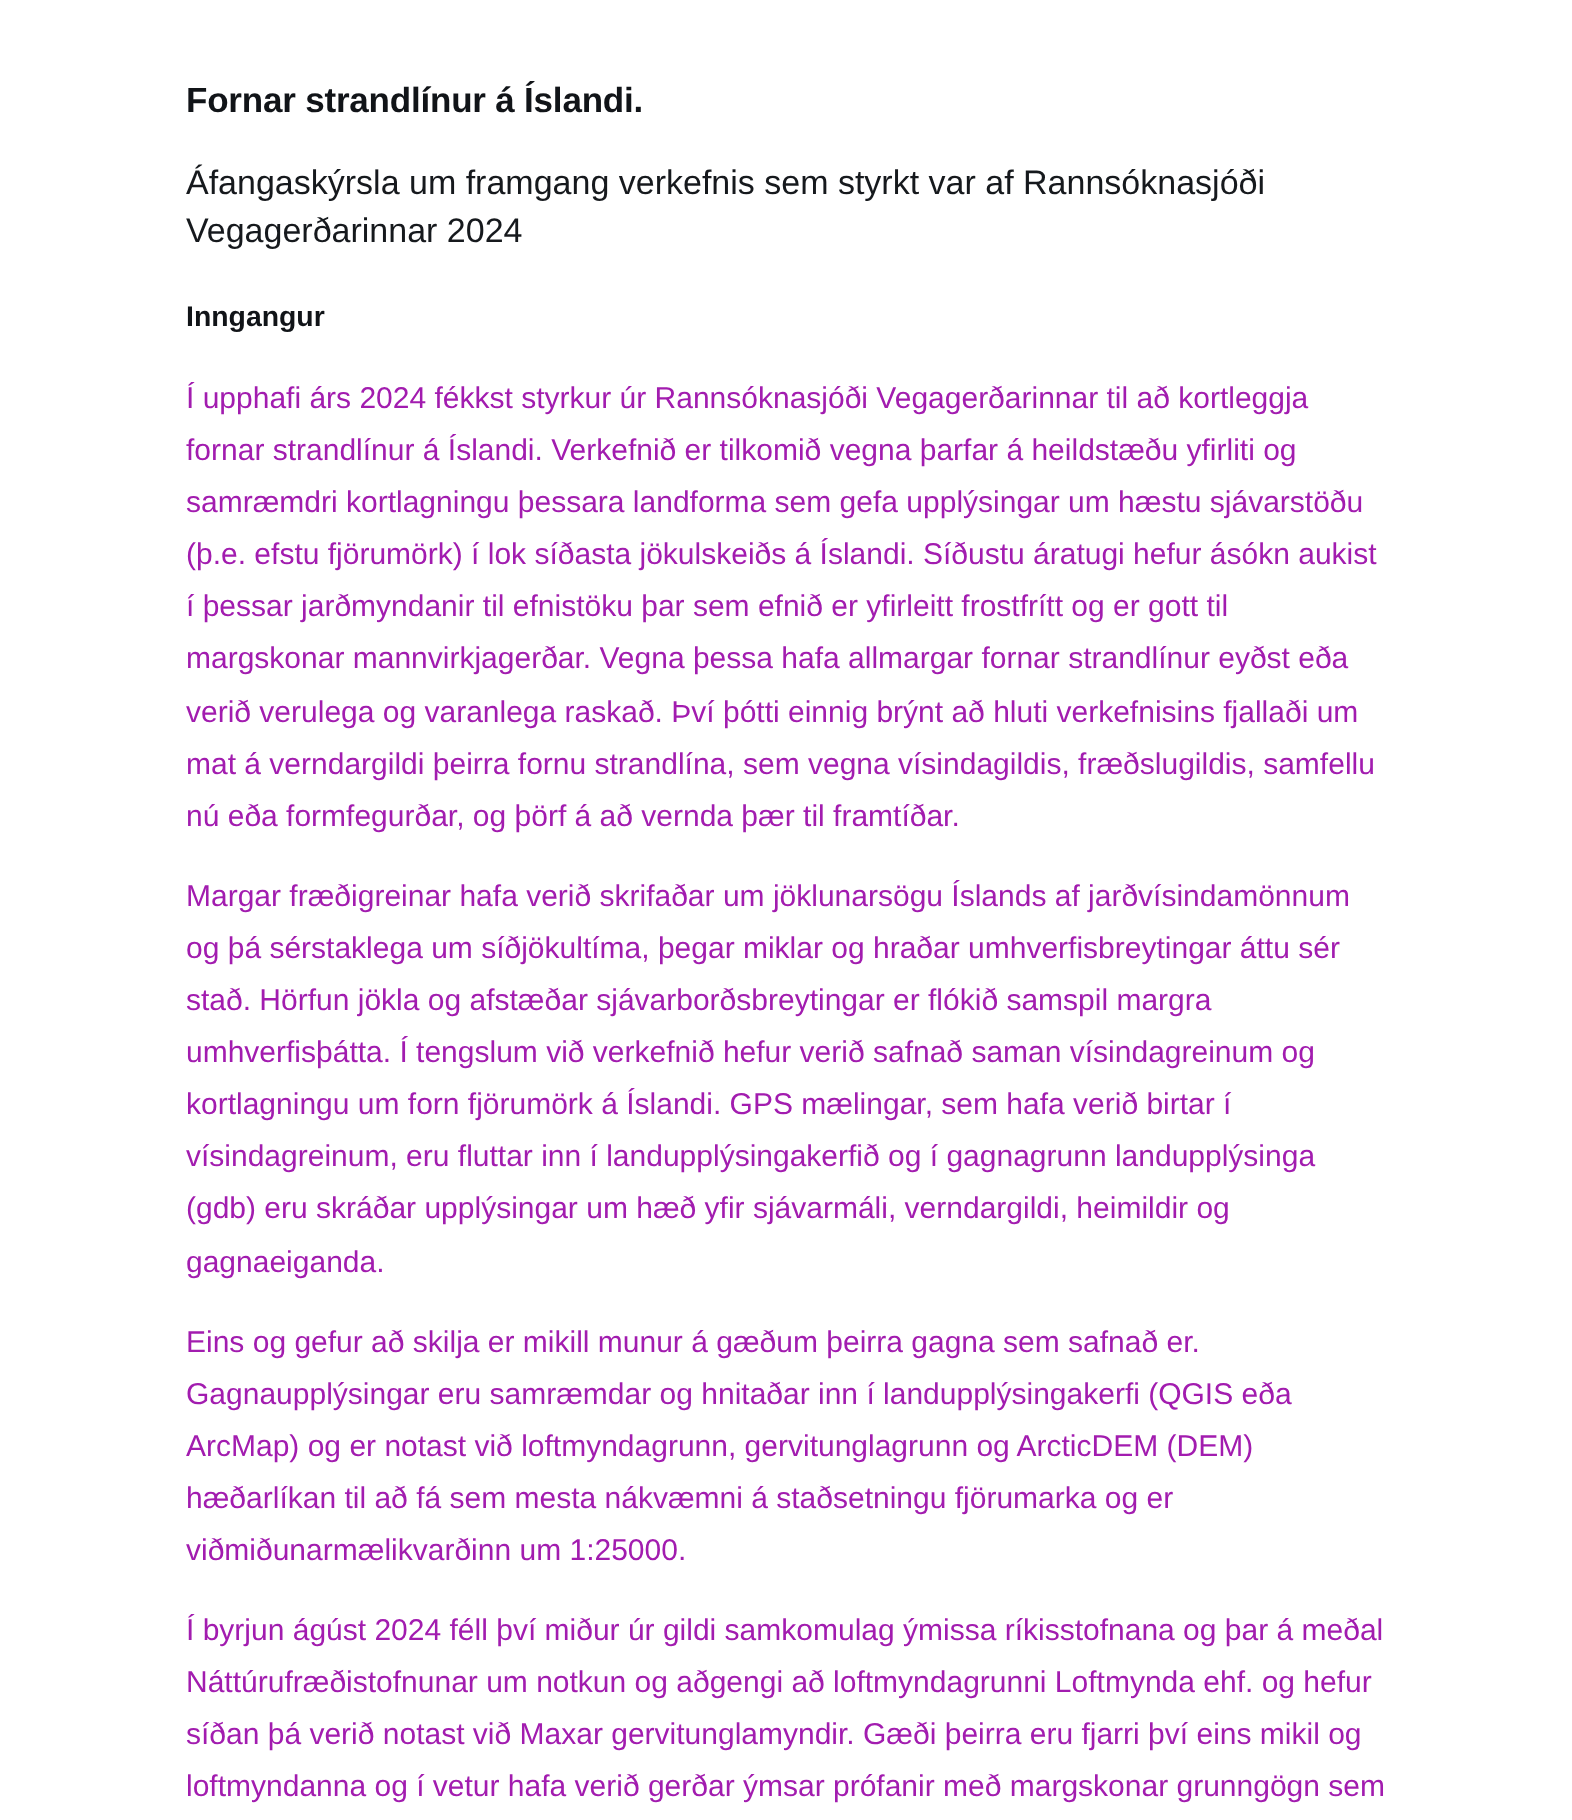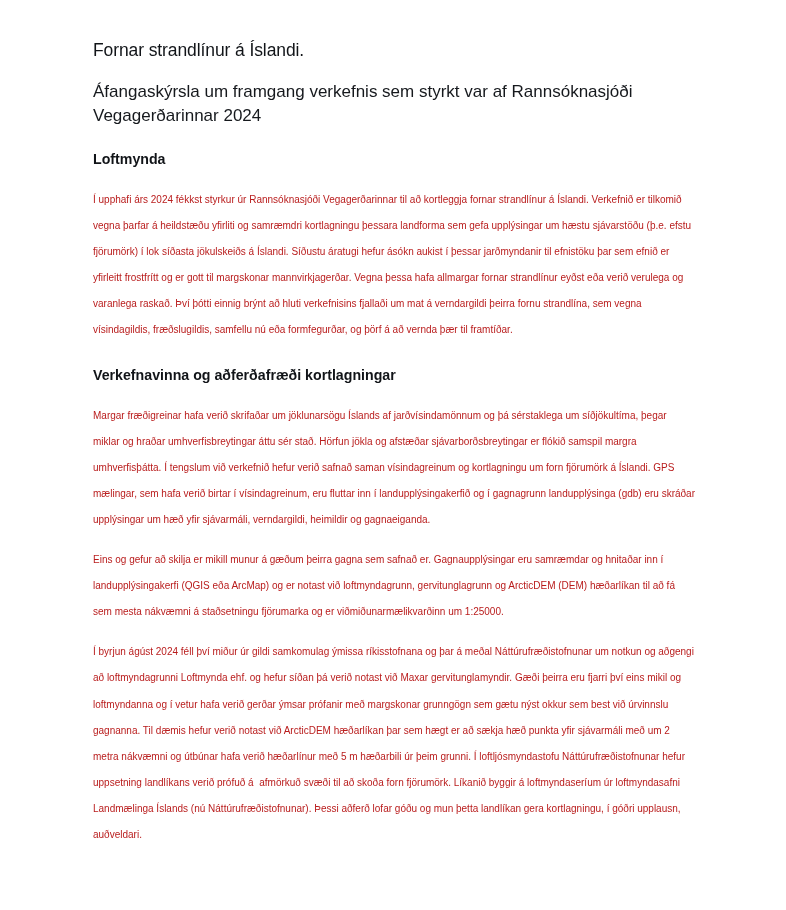--- a/index.html
+++ b/index.html
@@ -18,70 +18,69 @@
   }
   .page {
     box-sizing: border-box;
     width: 786px;
     min-height: 910px;
     padding: 30px 91px 0 93px;
     background: #ffffff;
   }
   .doc-title {
     font-size: 17.5px;
-    font-weight: normal;
+    font-weight: bold;
     line-height: 24px;
     letter-spacing: -0.1px;
     margin: 8px 0 0 0;
     color: #111418;
   }
   .doc-subtitle {
     font-size: 17px;
     font-weight: normal;
     line-height: 24px;
     margin: 18px 0 0 0;
     color: #16191d;
   }
   .section-heading {
     font-size: 14.2px;
     font-weight: bold;
     line-height: 24px;
     margin: 19px 0 0 0;
     color: #111418;
   }
   .body-paragraph {
-    font-size: 10px;
+    font-size: 15px;
     font-weight: normal;
     line-height: 26.1px;
     margin: 14px 0 0 0;
-    color: #b91c1c;
+    color: #a21caf;
     text-align: left;
     white-space: pre-wrap;
   }
   .body-paragraph:first-of-type {
     margin-top: 14px;
   }
   .section-heading + .body-paragraph {
     margin-top: 16px;
   }
 </style>
 </head>
 <body>
 
 <div class="page">
 
   <h1 class="doc-title">Fornar strandlínur á Íslandi.</h1>
 
   <p class="doc-subtitle">Áfangaskýrsla um framgang verkefnis sem styrkt var af Rannsóknasjóði Vegagerðarinnar 2024</p>
 
-  <h2 class="section-heading">Loftmynda</h2>
+  <h2 class="section-heading">Inngangur</h2>
 
   <p class="body-paragraph">Í upphafi árs 2024 fékkst styrkur úr Rannsóknasjóði Vegagerðarinnar til að kortleggja fornar strandlínur á Íslandi. Verkefnið er tilkomið vegna þarfar á heildstæðu yfirliti og samræmdri kortlagningu þessara landforma sem gefa upplýsingar um hæstu sjávarstöðu (þ.e. efstu fjörumörk) í lok síðasta jökulskeiðs á Íslandi. Síðustu áratugi hefur ásókn aukist í þessar jarðmyndanir til efnistöku þar sem efnið er yfirleitt frostfrítt og er gott til margskonar mannvirkjagerðar. Vegna þessa hafa allmargar fornar strandlínur eyðst eða verið verulega og varanlega raskað. Því þótti einnig brýnt að hluti verkefnisins fjallaði um mat á verndargildi þeirra fornu strandlína, sem vegna vísindagildis, fræðslugildis, samfellu nú eða formfegurðar, og þörf á að vernda þær til framtíðar.</p>
 
-  <h2 class="section-heading">Verkefnavinna og aðferðafræði kortlagningar</h2>
 
   <p class="body-paragraph">Margar fræðigreinar hafa verið skrifaðar um jöklunarsögu Íslands af jarðvísindamönnum og þá sérstaklega um síðjökultíma, þegar miklar og hraðar umhverfisbreytingar áttu sér stað. Hörfun jökla og afstæðar sjávarborðsbreytingar er flókið samspil margra umhverfisþátta. Í tengslum við verkefnið hefur verið safnað saman vísindagreinum og kortlagningu um forn fjörumörk á Íslandi. GPS mælingar, sem hafa verið birtar í vísindagreinum, eru fluttar inn í landupplýsingakerfið og í gagnagrunn landupplýsinga (gdb) eru skráðar upplýsingar um hæð yfir sjávarmáli, verndargildi, heimildir og gagnaeiganda.</p>
 
   <p class="body-paragraph">Eins og gefur að skilja er mikill munur á gæðum þeirra gagna sem safnað er. Gagnaupplýsingar eru samræmdar og hnitaðar inn í landupplýsingakerfi (QGIS eða ArcMap) og er notast við loftmyndagrunn, gervitunglagrunn og ArcticDEM (DEM) hæðarlíkan til að fá sem mesta nákvæmni á staðsetningu fjörumarka og er viðmiðunarmælikvarðinn um 1:25000.</p>
 
   <p class="body-paragraph">Í byrjun ágúst 2024 féll því miður úr gildi samkomulag ýmissa ríkisstofnana og þar á meðal Náttúrufræðistofnunar um notkun og aðgengi að loftmyndagrunni Loftmynda ehf. og hefur síðan þá verið notast við Maxar gervitunglamyndir. Gæði þeirra eru fjarri því eins mikil og loftmyndanna og í vetur hafa verið gerðar ýmsar prófanir með margskonar grunngögn sem gætu nýst okkur sem best við úrvinnslu gagnanna. Til dæmis hefur verið notast við ArcticDEM hæðarlíkan þar sem hægt er að sækja hæð punkta yfir sjávarmáli með um 2 metra nákvæmni og útbúnar hafa verið hæðarlínur með 5 m hæðarbili úr þeim grunni. Í loftljósmyndastofu Náttúrufræðistofnunar hefur uppsetning landlíkans verið prófuð á  afmörkuð svæði til að skoða forn fjörumörk. Líkanið byggir á loftmyndaseríum úr loftmyndasafni Landmælinga Íslands (nú Náttúrufræðistofnunar). Þessi aðferð lofar góðu og mun þetta landlíkan gera kortlagningu, í góðri upplausn, auðveldari.</p>
 
 </div>
 
 </body></html>

